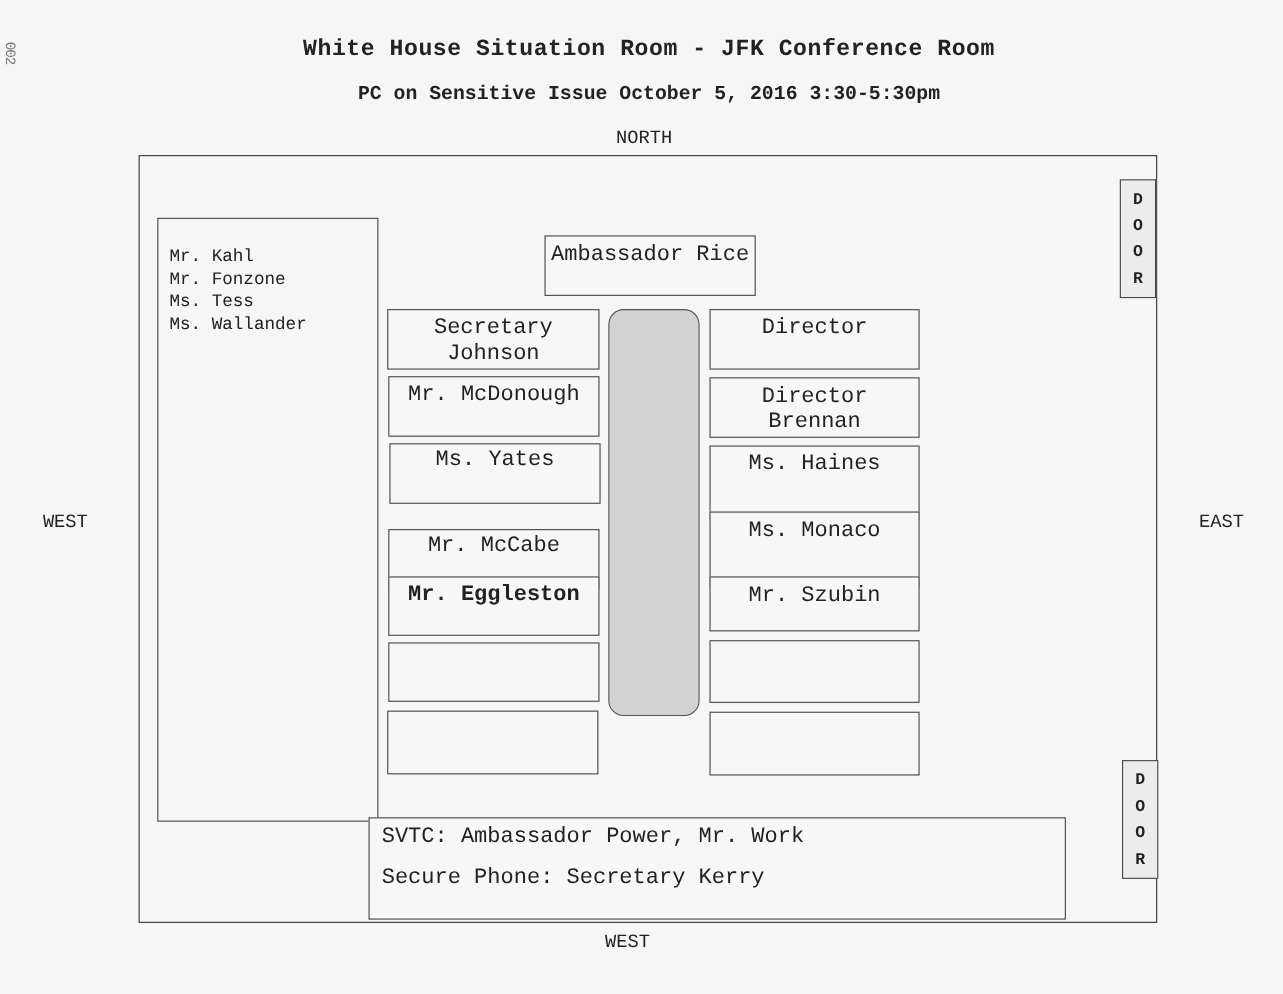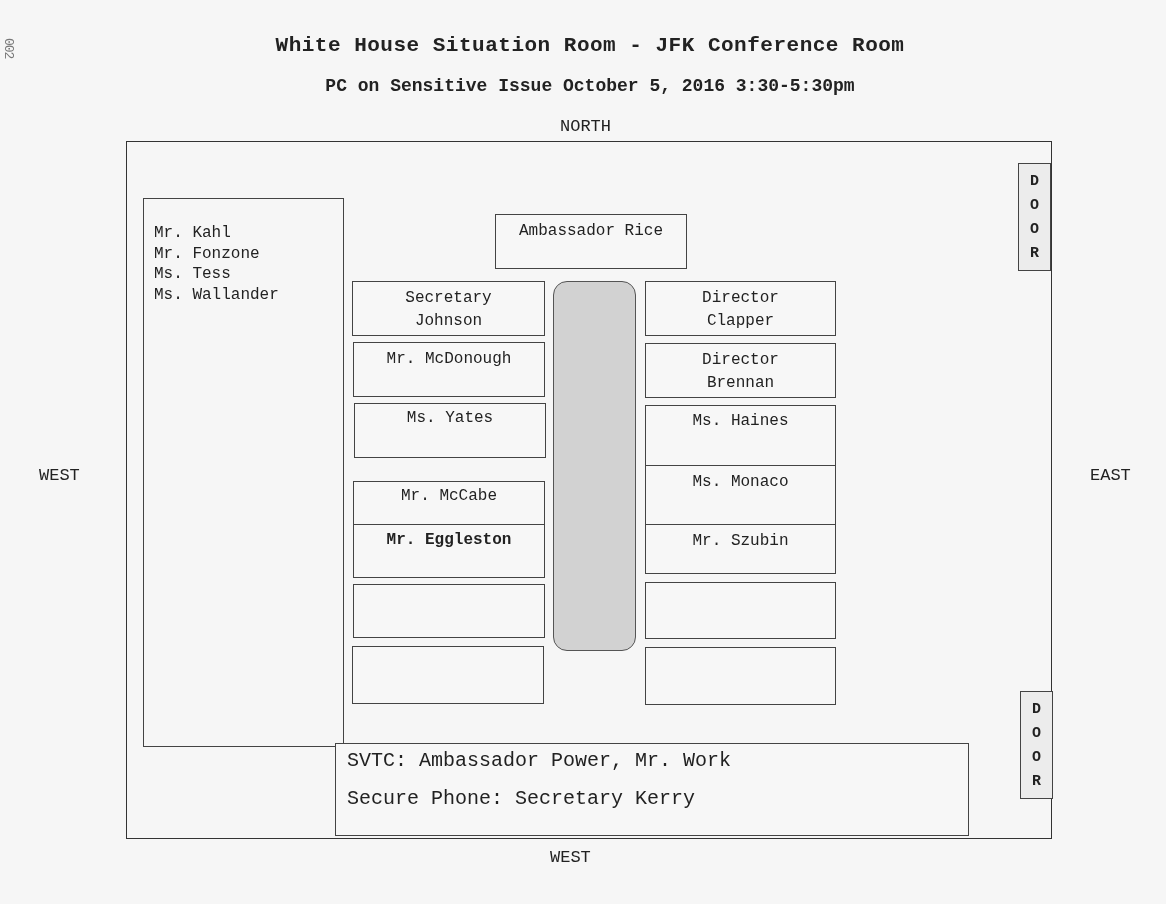--- a/index.html
+++ b/index.html
@@ -23,21 +23,21 @@
       left: 0; width: 1180px; top: 76px; text-align: center;
       font-size: 18px; font-weight: bold;
     }
     .compass { font-size: 17px; font-weight: normal; }
     .room {
       left: 126px; top: 141px; width: 926px; height: 698px;
       border: 1.5px solid #333; box-sizing: border-box;
     }
     .box {
       position: absolute; border: 1.5px solid #444; box-sizing: border-box;
-      background: #f7f7f7; text-align: center; font-size: 16px; line-height: 23px;
+      background: #f7f7f7; text-align: center; font-size: 20px; line-height: 23px;
       padding-top: 5px;
     }
     .sidebox {
       left: 143px; top: 186px; width: 201px; height: 549px;
       border: 1.5px solid #444; box-sizing: border-box; padding: 24px 10px;
       font-size: 16px; line-height: 20.5px; margin-top: 12px;
     }
     .table {
       left: 553px; top: 281px; width: 83px; height: 370px;
       background: #d2d2d2; border: 1.5px solid #555; box-sizing: border-box;
@@ -105,21 +105,20 @@
 </div>
 <div class="box" style="left:353px; top:584px; width:192px; height:54px;">
   <div></div>
 </div>
 <div class="box" style="left:352px; top:646px; width:192px; height:58px;">
   <div></div>
 </div>
 
 <div class="box" style="left:645px; top:281px; width:191px; height:55px;">
   <div>Director</div>
-  <div>Clapper</div>
 </div>
 <div class="box" style="left:645px; top:343px; width:191px; height:55px;">
   <div>Director</div>
   <div>Brennan</div>
 </div>
 <div class="box" style="left:645px; top:405px; width:191px; height:68px; padding-top:4px;">
   <div>Ms. Haines</div>
   <div></div>
 </div>
 <div class="box" style="left:645px; top:465px; width:191px; height:70px; padding-top:5px;">

